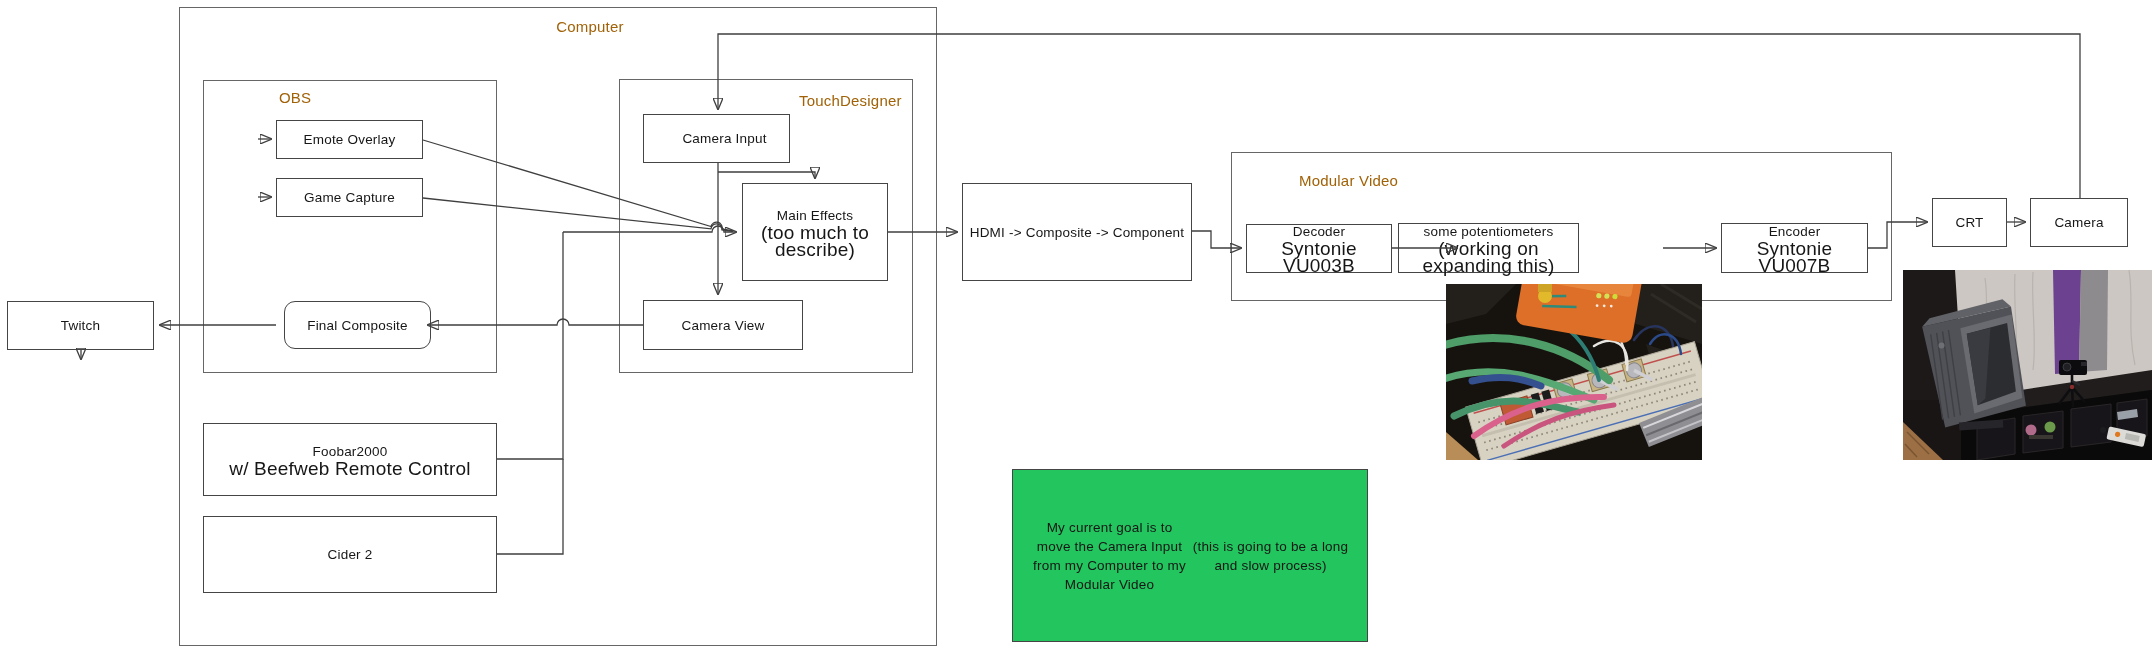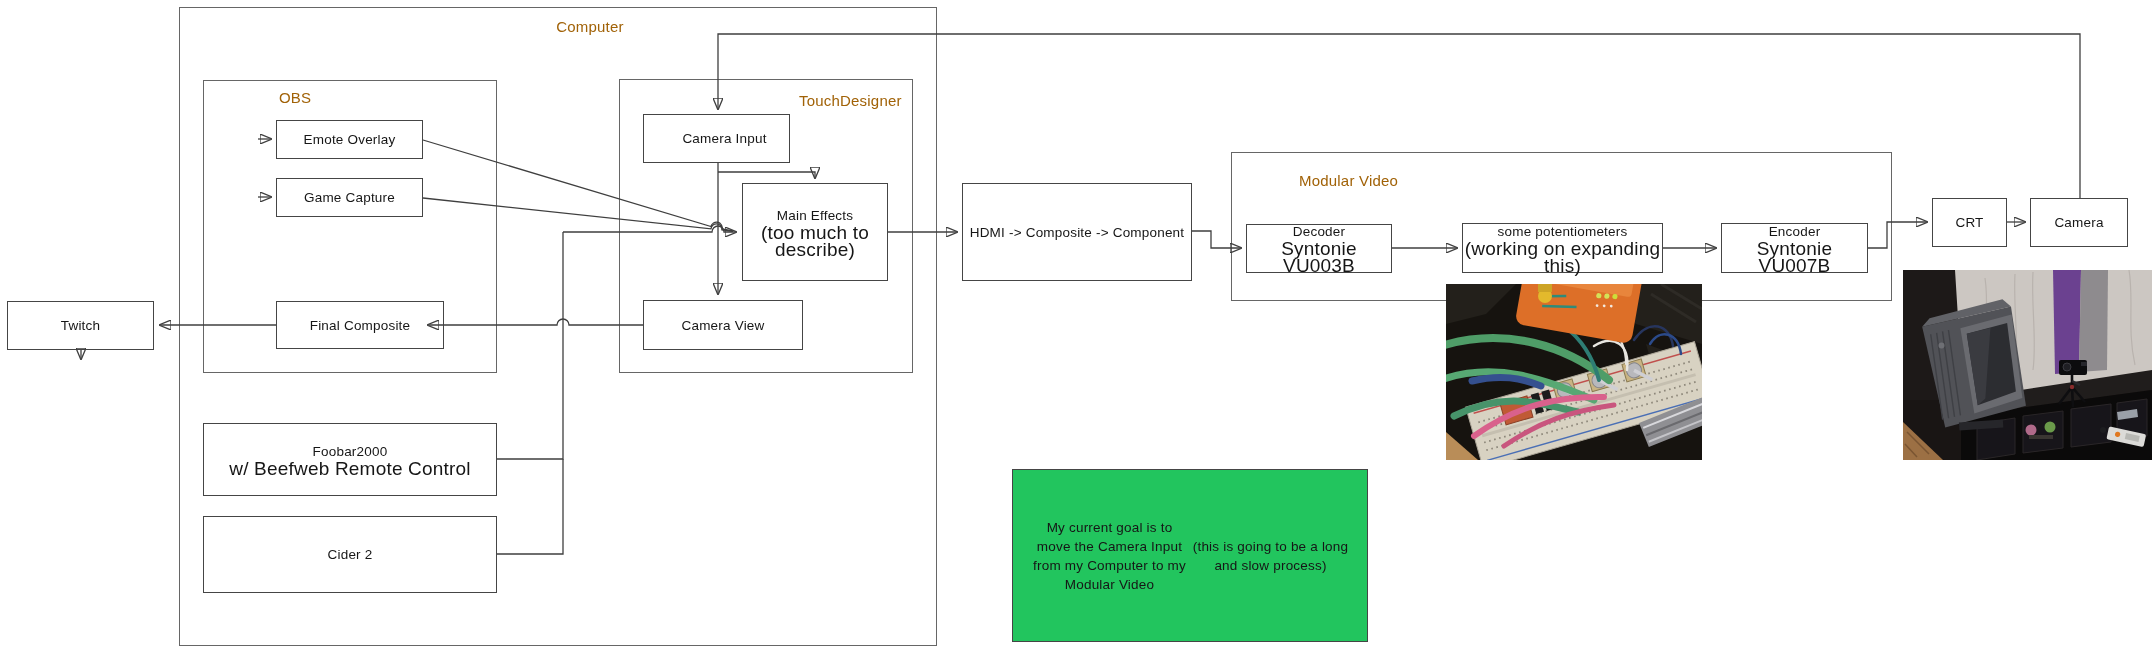--- a/index.html
+++ b/index.html
@@ -48,21 +48,21 @@
 
   <div class="container" style="left:1231px;top:152px;width:661px;height:149px;"></div>
   <div class="ctitle" style="left:1267px;top:172px;">Modular Video</div>
 
   <div class="box" style="left:276px;top:120px;width:147px;height:39px;">
     <div>Emote Overlay</div>
   </div>
   <div class="box" style="left:276px;top:178px;width:147px;height:39px;">
     <div>Game Capture</div>
   </div>
-  <div class="box" style="left:276px;top:301px;width:168px;height:48px;">
+  <div class="box" style="left:284px;top:301px;width:147px;height:48px;border-radius:11px;">
     <div>Final Composite</div>
   </div>
 
   <div class="box" style="left:643px;top:114px;width:147px;height:49px;padding-left:16px;">
     <div>Camera Input</div>
   </div>
   <div class="box" style="left:742px;top:183px;width:146px;height:98px;">
     <div>Main Effects</div>
     <div class="l2">(too much to describe)</div>
   </div>
@@ -83,21 +83,21 @@
   </div>
 
   <div class="box" style="left:962px;top:183px;width:230px;height:98px;">
     <div>HDMI -&gt; Composite -&gt; Component</div>
   </div>
 
   <div class="box" style="left:1246px;top:224px;width:146px;height:49px;">
     <div>Decoder</div>
     <div class="l2">Syntonie VU003B</div>
   </div>
-  <div class="box" style="left:1462px;top:223px;width:201px;height:50px;">
+  <div class="box" style="left:1398px;top:223px;width:181px;height:50px;">
     <div>some potentiometers</div>
     <div class="l2">(working on expanding this)</div>
   </div>
   <div class="box" style="left:1721px;top:223px;width:147px;height:50px;">
     <div>Encoder</div>
     <div class="l2">Syntonie VU007B</div>
   </div>
 
   <div class="box" style="left:1932px;top:198px;width:75px;height:49px;">
     <div>CRT</div>

